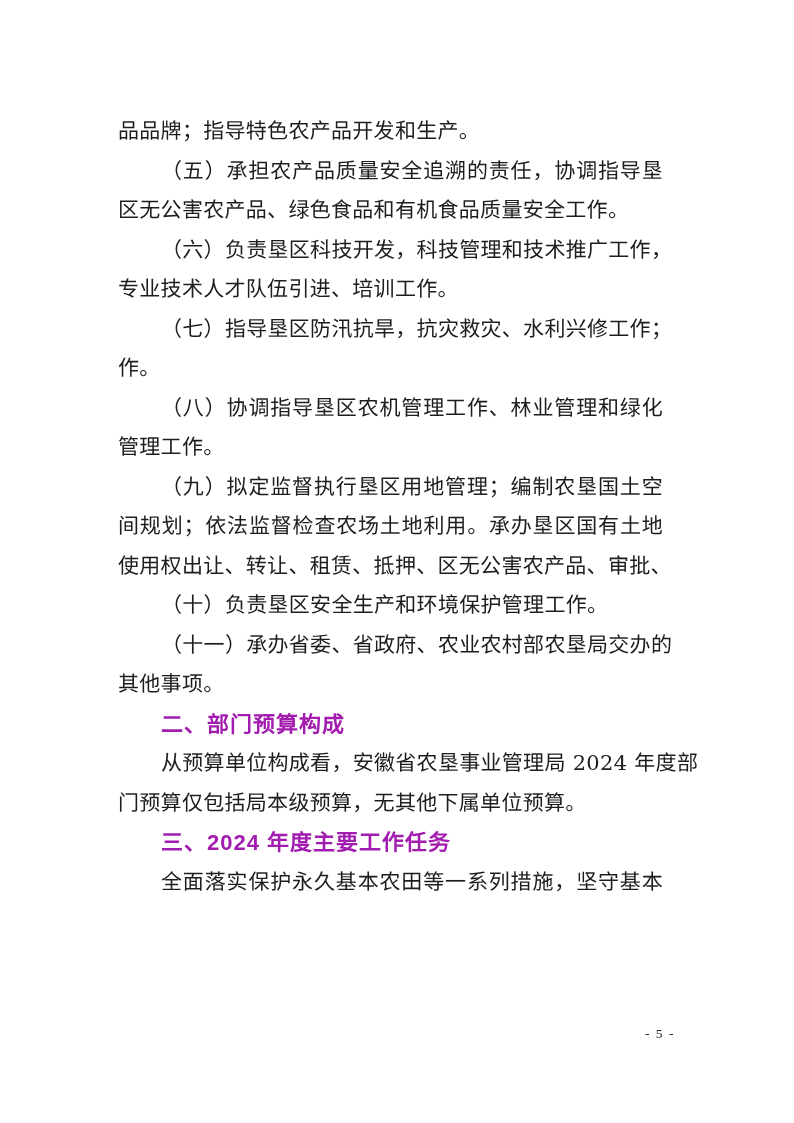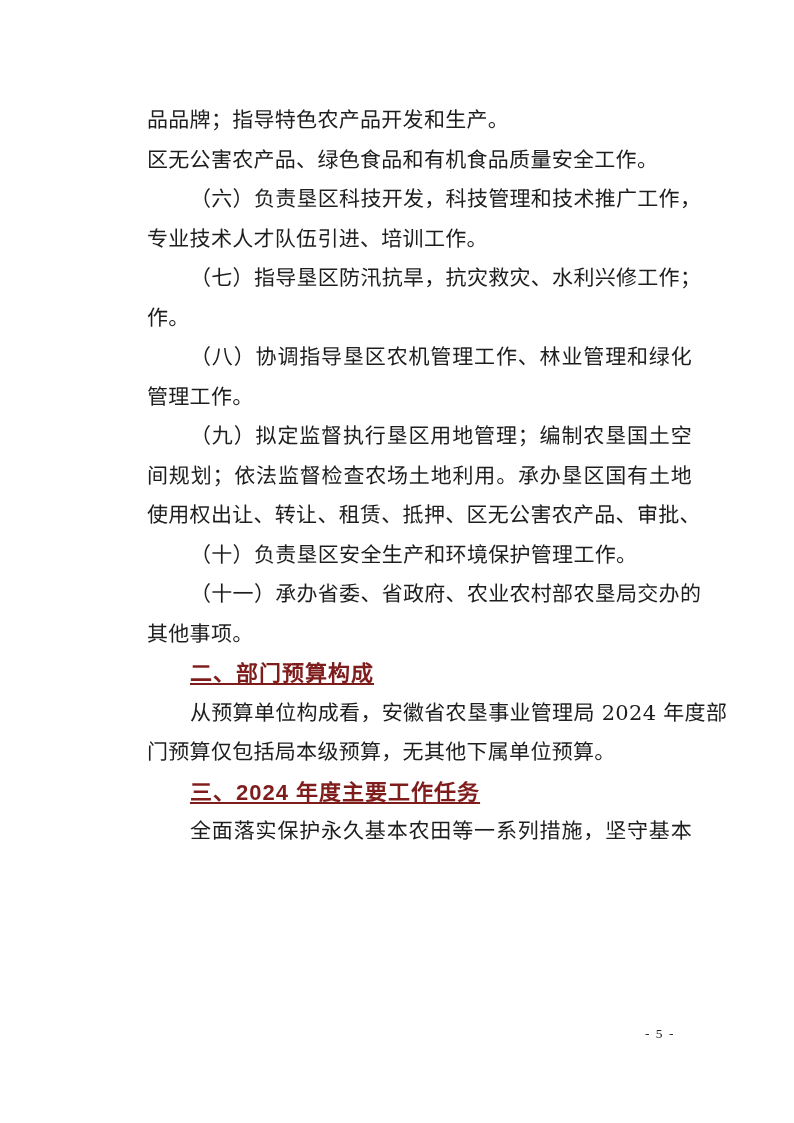--- a/index.html
+++ b/index.html
@@ -10,60 +10,60 @@
     color:#1d1d1d;
     position:relative;
     overflow:hidden;
   }
   .page{
     position:absolute;inset:0;
     background:#ffffff;
   }
   .content{
     position:absolute;
-    top:101px;left:118px;width:545px;margin-left:29px;
+    top:112px;left:118px;width:545px;
   }
   .line{
     height:39.5px;
     line-height:39.5px;
     font-size:21px;
     white-space:nowrap;
     letter-spacing:0.3px;
   }
   .indent{ text-indent:43px; }
   .fill{
     text-align:justify;
     text-align-last:justify;
   }
   .heading{
     font-weight:bold;
     font-family:"Liberation Sans", sans-serif;
     font-size:22px;
-    color:#7f1d1d;
+    color:#a21caf;
     letter-spacing:1px;
-    text-decoration:underline;
   }
   .page-number{
     position:absolute;
     top:1026px;
     left:640px;
     width:40px;
     text-align:center;
     font-size:13.5px;
     letter-spacing:1.5px;
     color:#222;
     font-family:"Liberation Serif", serif;
   }
 </style>
 </head>
 <body>
 
 <div class="page">
   <div class="content">
     <div class="line">品品牌；指导特色农产品开发和生产。</div>
+    <div class="line indent fill">（五）承担农产品质量安全追溯的责任，协调指导垦</div>
     <div class="line">区无公害农产品、绿色食品和有机食品质量安全工作。</div>
     <div class="line indent fill">（六）负责垦区科技开发，科技管理和技术推广工作，</div>
     <div class="line">专业技术人才队伍引进、培训工作。</div>
     <div class="line indent fill">（七）指导垦区防汛抗旱，抗灾救灾、水利兴修工作；</div>
     <div class="line">作。</div>
     <div class="line indent fill">（八）协调指导垦区农机管理工作、林业管理和绿化</div>
     <div class="line">管理工作。</div>
     <div class="line indent fill">（九）拟定监督执行垦区用地管理；编制农垦国土空</div>
     <div class="line fill">间规划；依法监督检查农场土地利用。承办垦区国有土地</div>
     <div class="line fill">使用权出让、转让、租赁、抵押、区无公害农产品、审批、</div>

